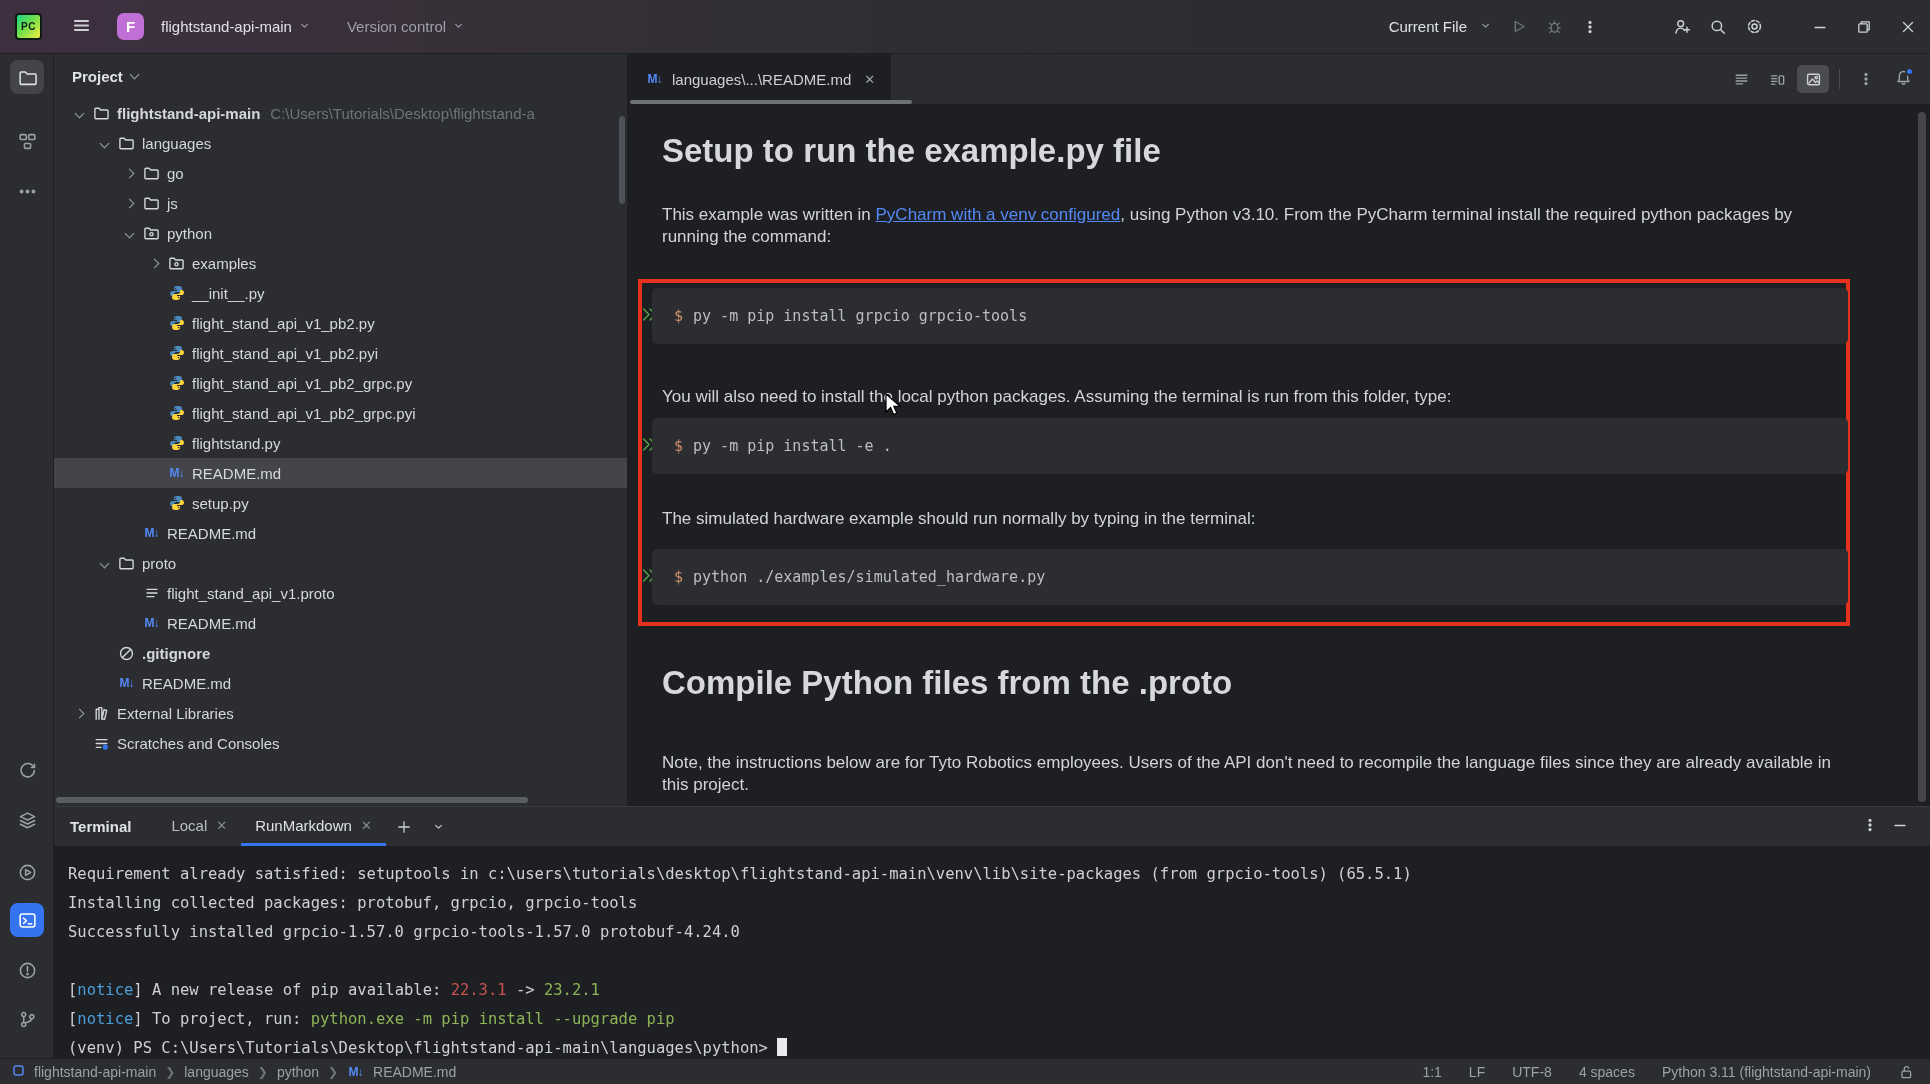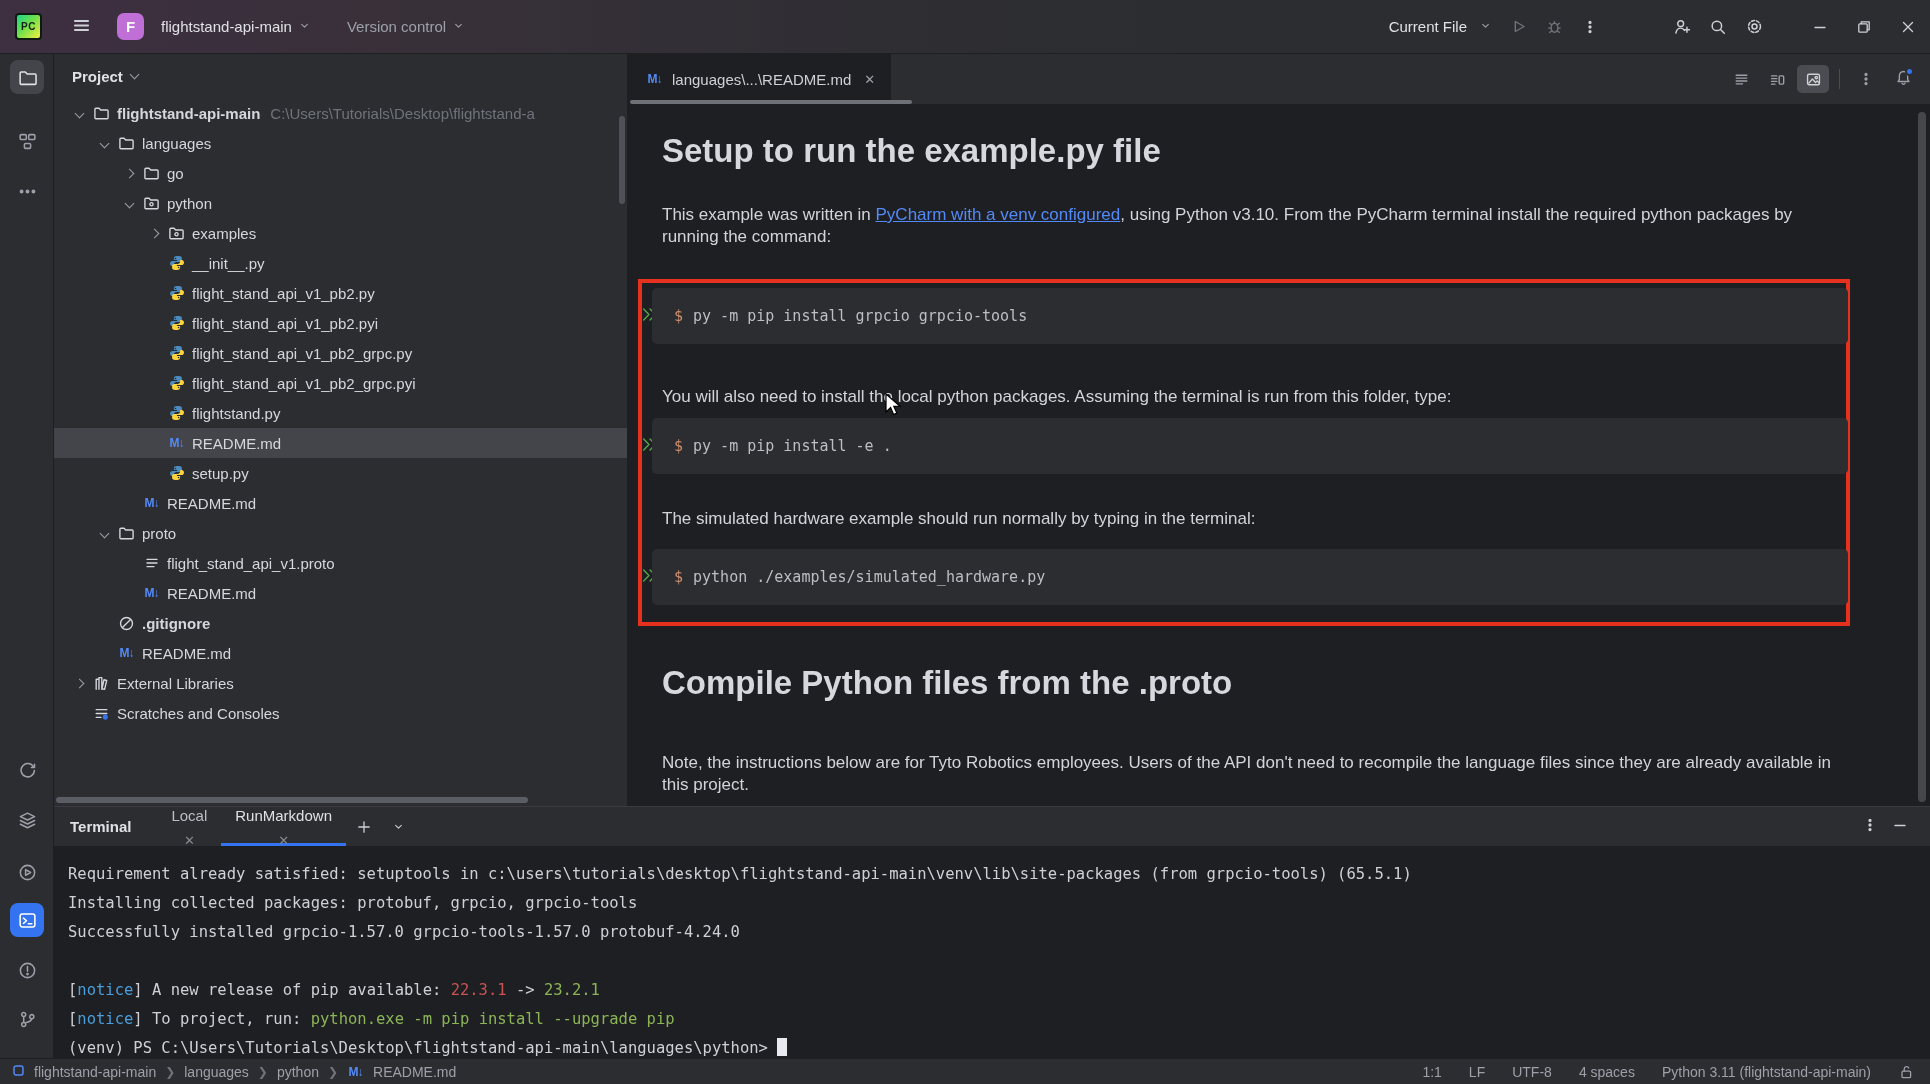--- a/index.html
+++ b/index.html
@@ -98,21 +98,21 @@
   #cursor-arrow { position:absolute; left:255px; top:288px; }
 
   
   #terminal { position:absolute; left:54px; top:806px; width:1876px; height:252px;
     background:#1e1f22; border-top:1px solid #393b40; }
   #term-header { height:40px; display:flex; align-items:stretch; background:#2b2d30;
     border-bottom:1px solid #1e1f22; }
   .term-title { display:flex; align-items:center; font-size:15px; font-weight:bold;
     color:#dfe1e5; margin:0 26px 0 16px; }
   .ttab { display:flex; align-items:center; gap:9px; padding:0 14px; font-size:15px; color:#bcbec4;
-    border-bottom:3px solid transparent;flex-direction:column; }
+    border-bottom:3px solid transparent; }
   .ttab.active { color:#dfe1e5; border-bottom-color:#3574f0; }
   .ttab .close { color:#868a91; font-size:13px; }
   .term-plus, .term-chev { display:flex; align-items:center; padding:0 10px; color:#ced0d6; }
   .term-right { margin-left:auto; display:flex; align-items:center; gap:14px; padding-right:22px; color:#ced0d6; }
   #term-body { padding:13px 0 0 14px; font-size:15.5px; line-height:29px; color:#ced0d6; }
   .tline { white-space:pre; height:29px; }
   .tc-blue { color:#4a9edb; }
   .tc-red { color:#c75450; }
   .tc-green { color:#8cb457; }
   .tcursor { display:inline-block; width:10px; height:18px; background:#e8eaf0; vertical-align:-3px; }
@@ -301,20 +301,29 @@
         <span class="lbl">languages</span>
       </div>
       <div class="trow" style="padding-left: 72px;">
         <span class="tchev closed"></span>
         <span class="ticon">
           <svg width="17" height="17" viewBox="0 0 16 16" fill="none" stroke="currentColor" stroke-width="1.3" stroke-linecap="round" stroke-linejoin="round">
             <path d="M1.8 3.9c0-.5.4-.9.9-.9h3l1.5 1.7h6.1c.5 0 .9.4.9.9v6.5c0 .5-.4.9-.9.9H2.7c-.5 0-.9-.4-.9-.9z"></path>
           </svg>
         </span>
         <span class="lbl">go</span>
+      </div>
+      <div class="trow" style="padding-left: 72px;">
+        <span class="tchev closed"></span>
+        <span class="ticon">
+          <svg width="17" height="17" viewBox="0 0 16 16" fill="none" stroke="currentColor" stroke-width="1.3" stroke-linecap="round" stroke-linejoin="round">
+            <path d="M1.8 3.9c0-.5.4-.9.9-.9h3l1.5 1.7h6.1c.5 0 .9.4.9.9v6.5c0 .5-.4.9-.9.9H2.7c-.5 0-.9-.4-.9-.9z"></path>
+          </svg>
+        </span>
+        <span class="lbl">js</span>
       </div>
       <div class="trow" style="padding-left: 72px;">
         <span class="tchev open"></span>
         <span class="ticon">
           <svg width="17" height="17" viewBox="0 0 16 16" fill="none" stroke="currentColor" stroke-width="1.3" stroke-linecap="round" stroke-linejoin="round">
             <path d="M1.8 3.9c0-.5.4-.9.9-.9h3l1.5 1.7h6.1c.5 0 .9.4.9.9v6.5c0 .5-.4.9-.9.9H2.7c-.5 0-.9-.4-.9-.9z"></path>
             <circle cx="8" cy="8.7" r="1.5"></circle>
           </svg>
         </span>
         <span class="lbl">python</span>

